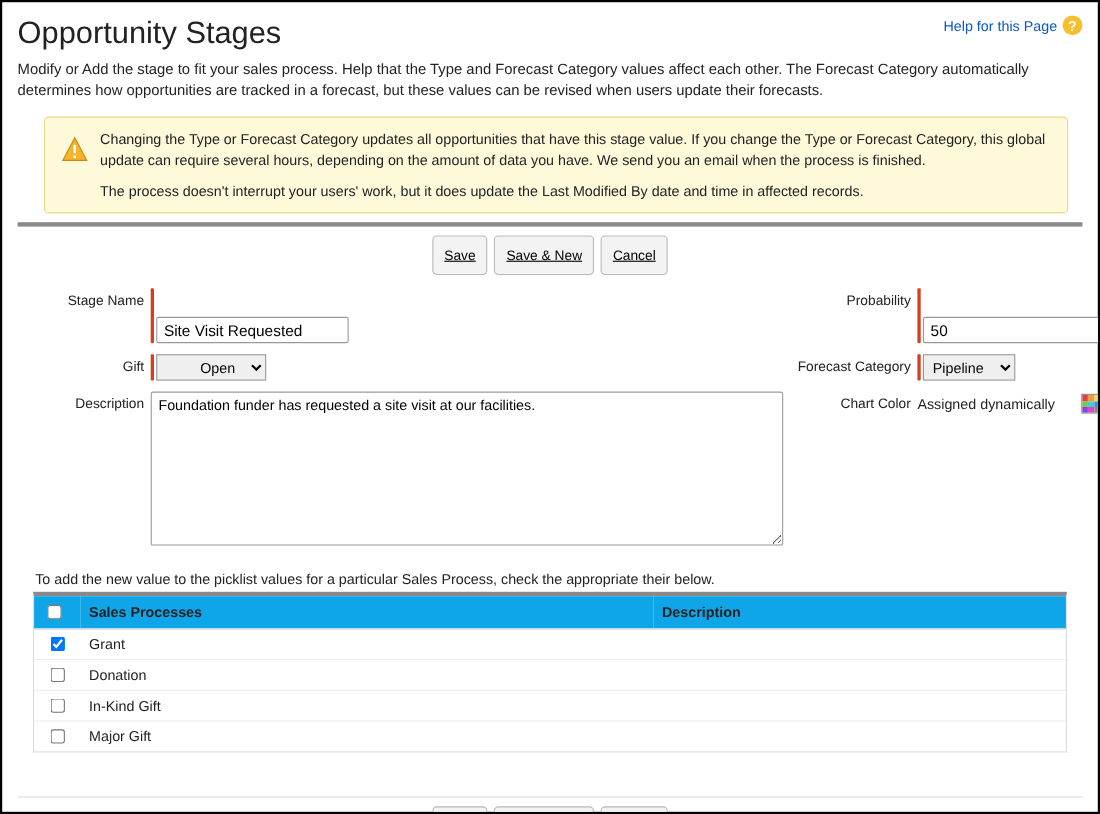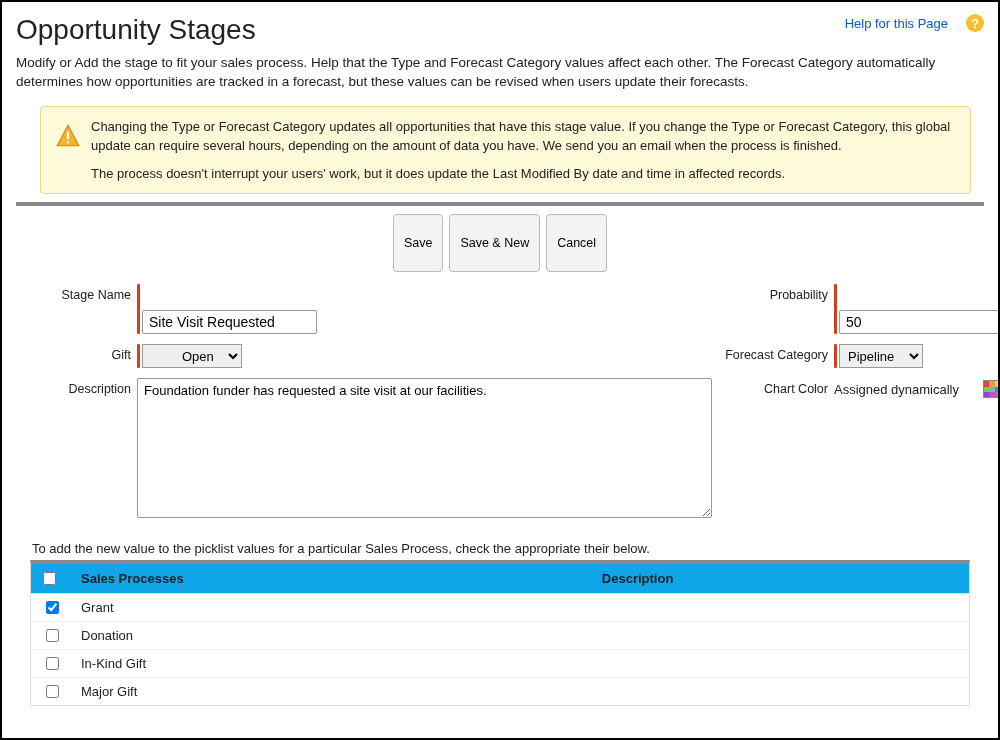--- a/index.html
+++ b/index.html
@@ -26,21 +26,21 @@
   .page-title {
     font-size: 28px;
     font-weight: 400;
     margin: 0 0 8px 0;
   }
   .help-link {
     color: #0b57d0;
     font-size: 13px;
     display: flex;
     align-items: center;
-    gap: 18px;
+    gap: 5px;
     cursor: pointer;
   }
   .help-icon {
     width: 18px;
     height: 18px;
     border-radius: 50%;
     background: #f8bf2d;
     color: #fff;
     display: inline-flex;
     align-items: center;
@@ -79,25 +79,26 @@
     border-top: 4px solid #8a8a8a;
   }
   .btnbar {
     display: flex;
     justify-content: center;
     gap: 6px;
     padding: 8px 0;
   }
   .btn {
     font-size: 12.5px;
-    padding: 21px 10px;
+    padding: 10px 10px;
     background: #f3f3f3;
     border: 1px solid #b9b9b9;
     border-radius: 4px;
     cursor: pointer;
+    text-decoration: underline;
   }
 
   .form-grid {
     display: grid;
     grid-template-columns: 105px 1fr 110px 1fr;
     column-gap: 6px;
     row-gap: 10px;
     align-items: start;
     padding: 4px 10px 2px 10px;
   }

